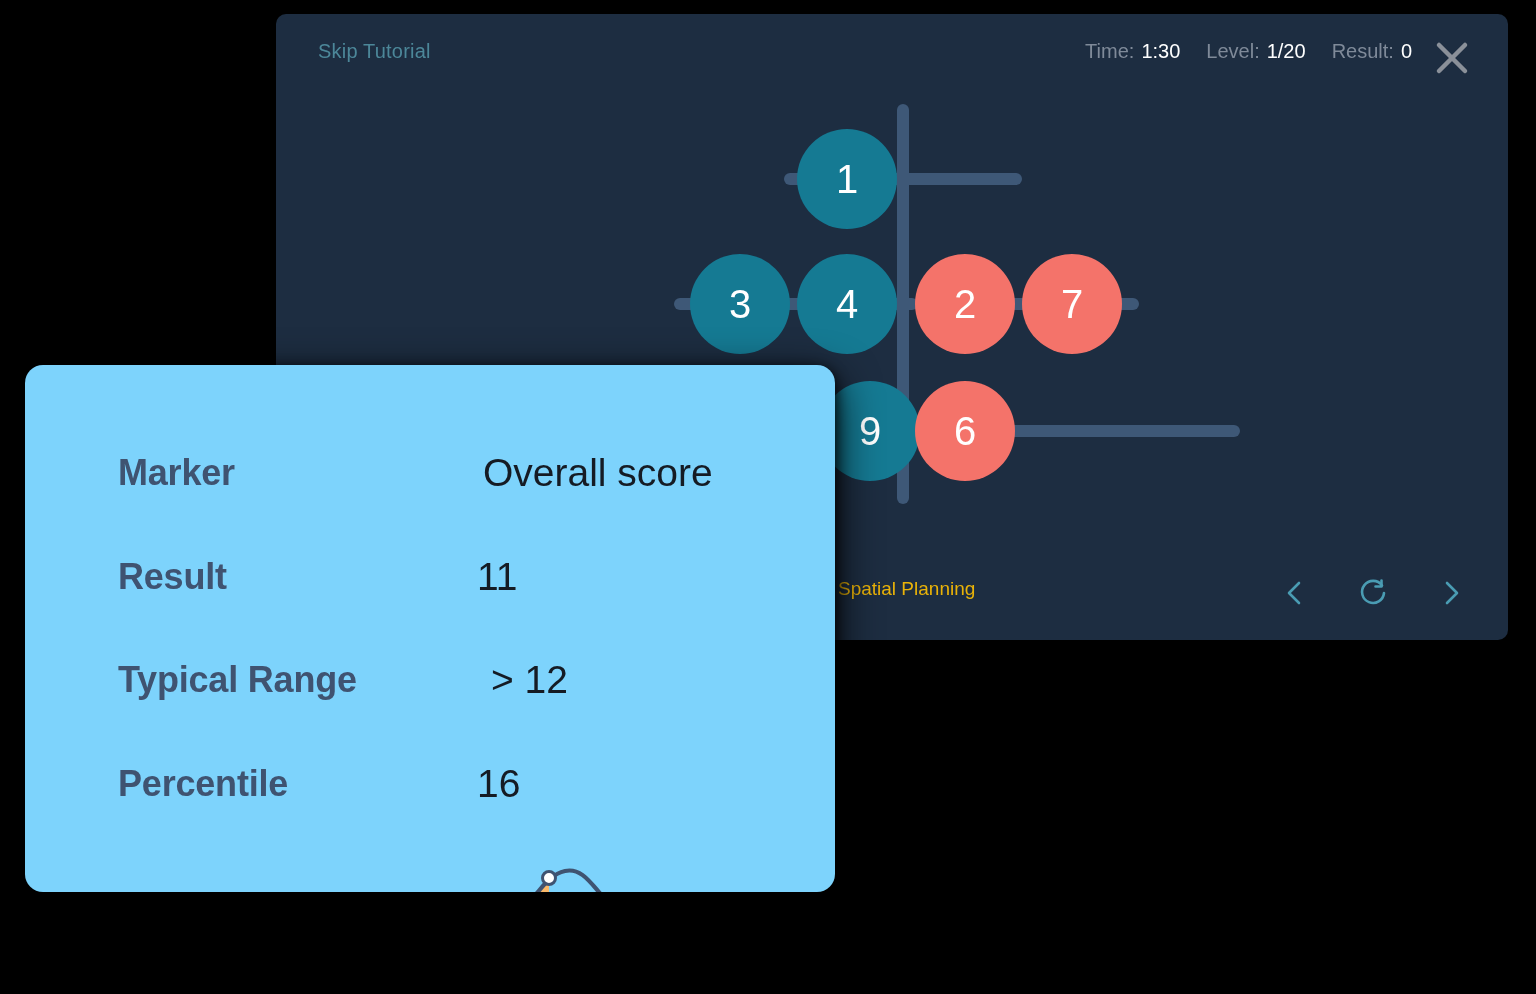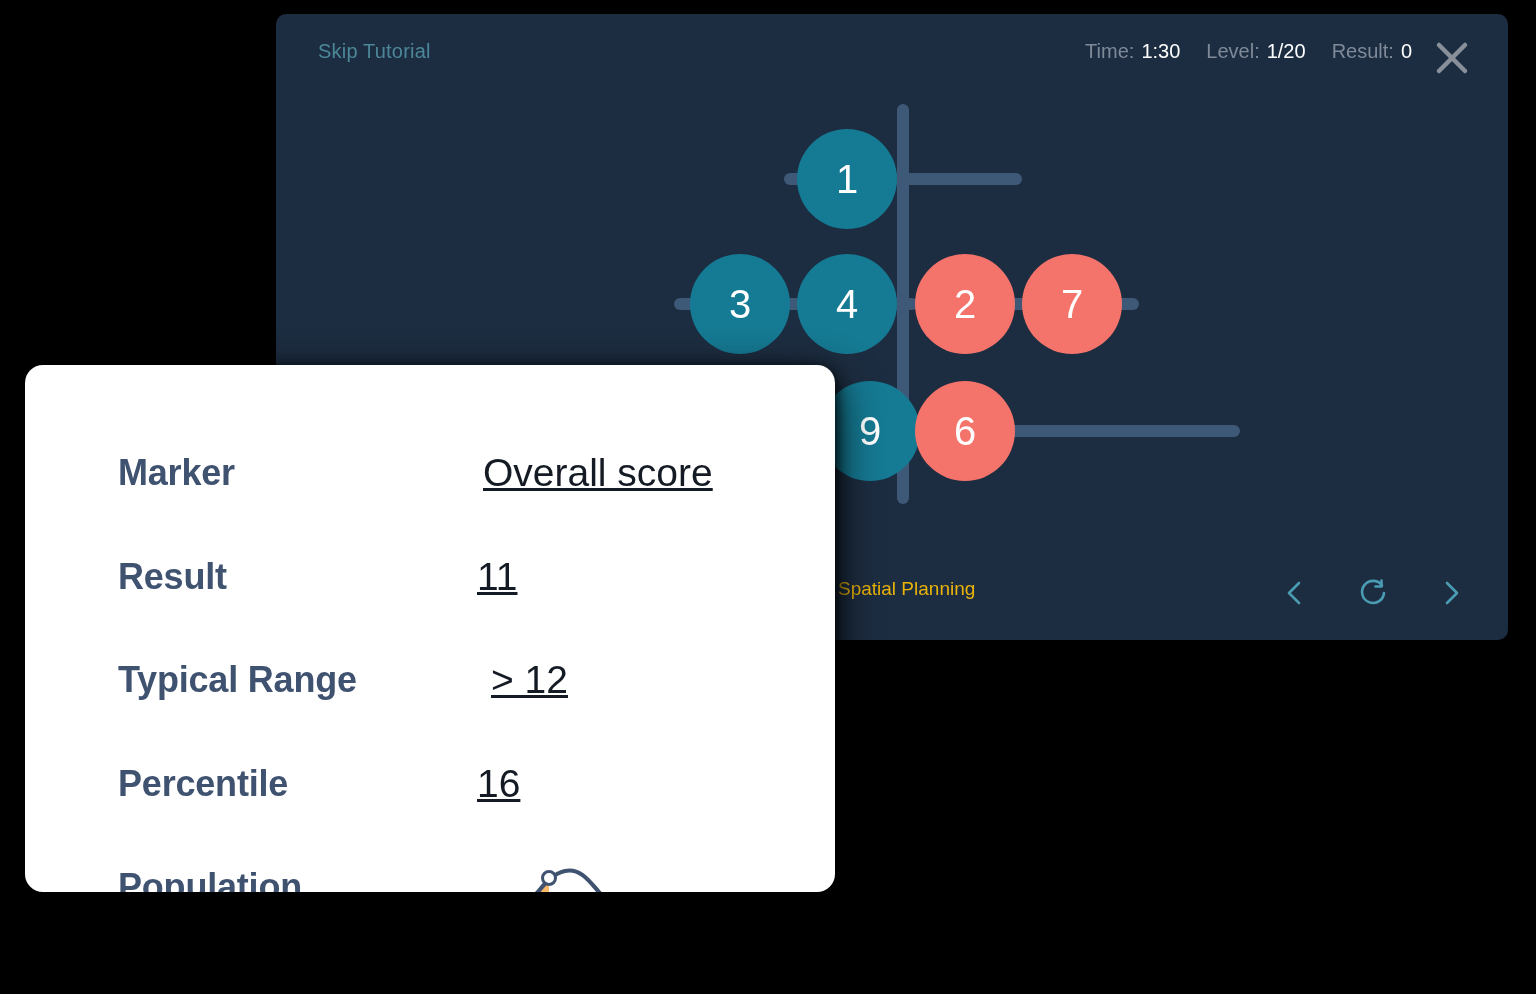--- a/index.html
+++ b/index.html
@@ -123,21 +123,21 @@
     justify-content: center;
   }
 
   
   #info-card {
     position: absolute;
     left: 25px;
     top: 365px;
     width: 810px;
     height: 527px;
-    background: #ffffff;
+    background: #7dd3fc;
     border-radius: 18px;
     box-shadow: 0 14px 44px rgba(0,0,0,0.98), 0 4px 14px rgba(0,0,0,0.95);
     padding: 0;
     box-sizing: border-box;
     overflow: hidden;
   }
 
   .info-row {
     position: absolute;
     left: 0;
@@ -154,21 +154,20 @@
     color: #3f5371;
     letter-spacing: -0.2px;
     white-space: nowrap;
   }
   .info-value {
     position: absolute;
     font-size: 39px;
     font-weight: 300;
     color: #151b24;
     white-space: nowrap;
-    text-decoration: underline;
   }
   #row-marker      { top: 56px; }
   #row-result      { top: 160px; }
   #row-range       { top: 263px; }
   #row-percentile  { top: 367px; }
   #row-population  { top: 470px; }
 
   #value-marker     { left: 458px; }
   #value-result     { left: 452px; }
   #value-range      { left: 442px; margin-left: 24px; }
@@ -294,21 +293,20 @@
       <span class="info-label">Typical Range</span>
       <span class="info-value" id="value-range">&gt; 12</span>
     </div>
 
     <div class="info-row" id="row-percentile">
       <span class="info-label">Percentile</span>
       <span class="info-value" id="value-percentile">16</span>
     </div>
 
     <div class="info-row" id="row-population">
-      <span class="info-label">Population</span>
       <div id="population-graphic">
         <svg width="240" height="80" viewBox="0 0 240 80">
 
           <path d="M4 66 C 26 65, 46 62, 62 50 C 72 42, 78 34, 84 27 L 84 66 Z" fill="#fbb969"></path>
 
           <path d="M4 66 C 26 65, 46 62, 62 50 C 74 41, 82 22, 100 18
                    C 118 14, 128 34, 142 48 C 160 64, 186 66, 216 66" fill="none" stroke="#3f5371" stroke-width="4.2" stroke-linecap="round" stroke-linejoin="round"></path>
 
           <circle cx="84" cy="25" r="6.5" fill="#ffffff" stroke="#3f5371" stroke-width="3"></circle>
         </svg>

